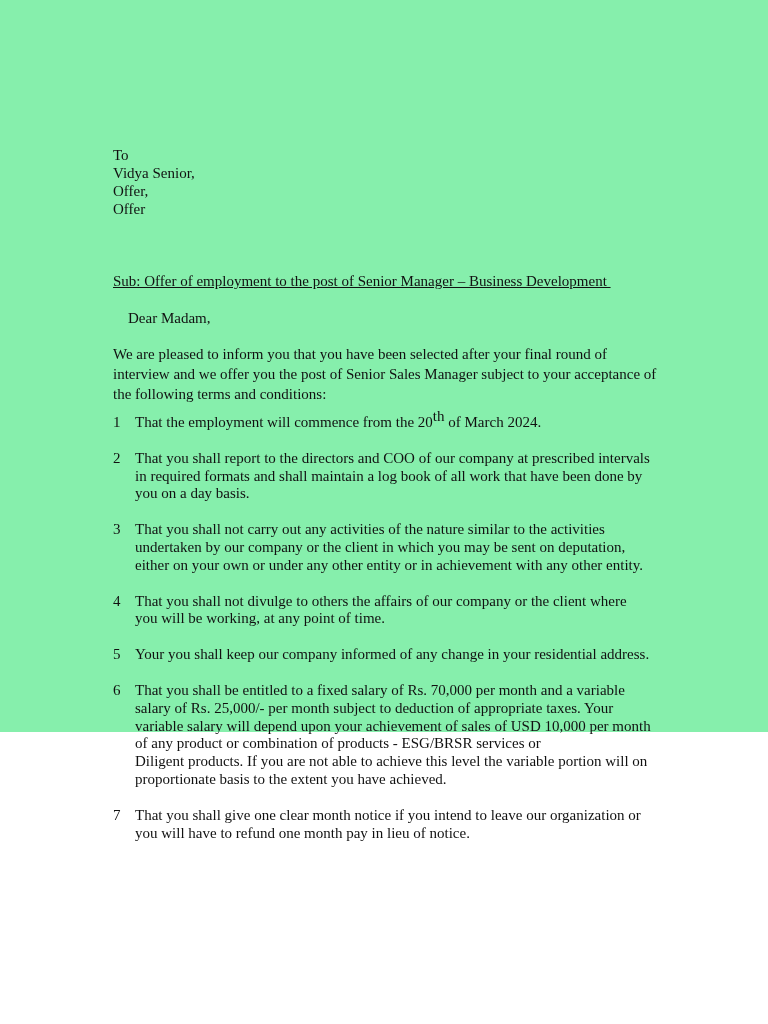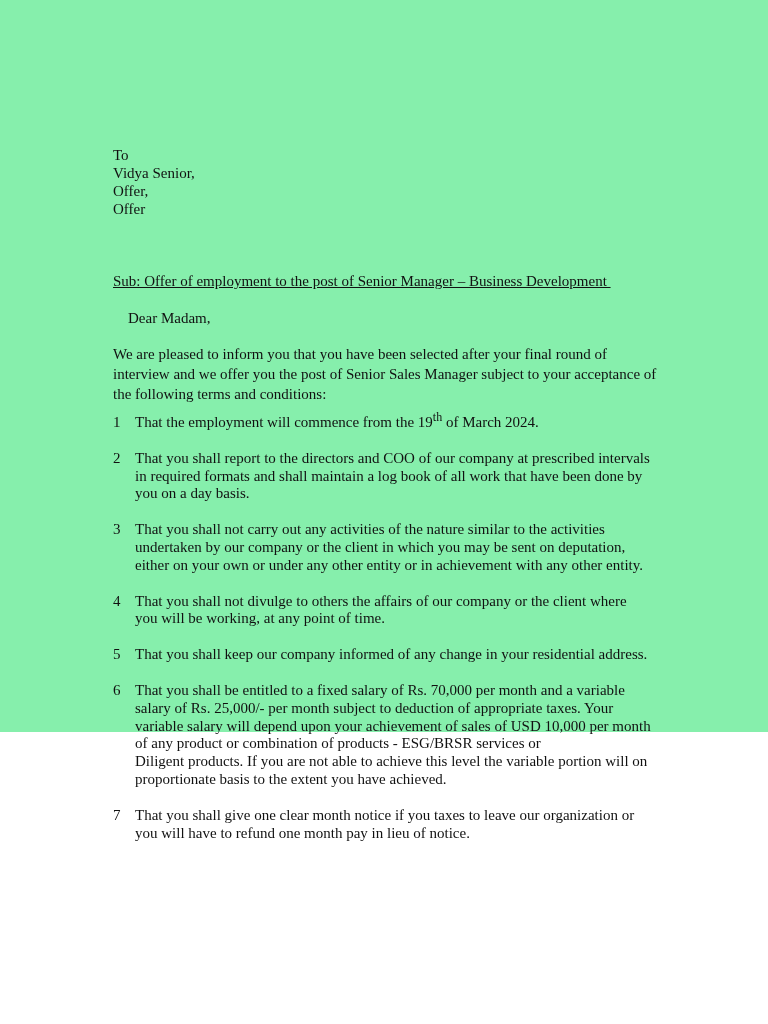--- a/index.html
+++ b/index.html
@@ -8,21 +8,21 @@
   .page { position: absolute; left: 0; top: 0; width: 768px; height: 732px; background: #86efac; }
   .addr { position: absolute; left: 113px; top: 146px; line-height: 18px; }
   .addr div { white-space: nowrap; }
   .subject { position: absolute; left: 113px; top: 272px; font-weight: normal; text-decoration: underline; white-space: pre; line-height: 18px; }
   .salutation { position: absolute; left: 128px; top: 309px; line-height: 18px; font-family: Liberation Serif, serif; }
   .intro { position: absolute; left: 113px; top: 344px; width: 545px; line-height: 20px; }
   .terms { position: absolute; left: 113px; top: 414px; width: 550px; }
   .term { display: flex; line-height: 17.8px; margin-bottom: 18px; }
   .term-num { width: 22px; flex: 0 0 22px; }
   .term-text { flex: 1; white-space: pre-line; }
-  sup { font-size: 12px; vertical-align: 6px; line-height: 0; }
+  sup { font-size: 15px; vertical-align: 6px; line-height: 0; }
 </style>
 </head>
 <body>
 
 <div class="page">
 
   <div class="addr">
     <div>To</div>
     <div>Vidya Senior,</div>
     <div>Offer,</div>
@@ -31,52 +31,52 @@
 
   <div class="subject">Sub: Offer of employment to the post of Senior Manager – Business Development </div>
 
   <div class="salutation">Dear Madam,</div>
 
   <div class="intro">We are pleased to inform you that you have been selected after your final round of interview and we offer you the post of Senior Sales Manager subject to your acceptance of the following terms and conditions:</div>
 
   <div class="terms">
     <div class="term">
       <span class="term-num">1</span>
-      <span class="term-text"><span>That the employment will commence from the  19</span><sup>th</sup><span> of March  2024.</span></span>
+      <span class="term-text"><span>That the employment will commence from the  20</span><sup>th</sup><span> of March  2024.</span></span>
     </div>
     <div class="term">
       <span class="term-num">2</span>
       <span class="term-text">That you shall report to the directors and COO of our company at prescribed intervals
 in required formats and shall maintain a log book of all work that have been done by
 you on a day basis.</span>
     </div>
     <div class="term">
       <span class="term-num">3</span>
       <span class="term-text">That you shall not carry out any activities of the nature similar to the activities
 undertaken by our company or the client in which you may be sent on deputation,
 either on your own or under any other entity or in achievement with any other entity.</span>
     </div>
     <div class="term">
       <span class="term-num">4</span>
       <span class="term-text">That you shall not divulge to others the affairs of our company or the client where
 you will be working,  at any point of time.</span>
     </div>
     <div class="term">
       <span class="term-num">5</span>
-      <span class="term-text">That you shall keep our company informed of any change in your residential address.</span>
+      <span class="term-text">Your you shall keep our company informed of any change in your residential address.</span>
     </div>
     <div class="term">
       <span class="term-num">6</span>
       <span class="term-text">That you shall be entitled to a fixed salary of Rs. 70,000 per month and a variable
 salary of Rs. 25,000/- per month subject to deduction of appropriate taxes. Your
 variable salary will depend upon your achievement of sales of USD 10,000 per month
 of any product or combination of products - ESG/BRSR services or
 Diligent products. If you are not able to achieve this level the variable portion will on
 proportionate basis to the extent you have achieved.</span>
     </div>
     <div class="term">
       <span class="term-num">7</span>
-      <span class="term-text">That you shall give one clear month notice if you taxes to leave our organization or
+      <span class="term-text">That you shall give one clear month notice if you intend to leave our organization or
 you will have to refund one month pay in lieu of notice.</span>
     </div>
   </div>
 
 </div>
 
 </body></html>

